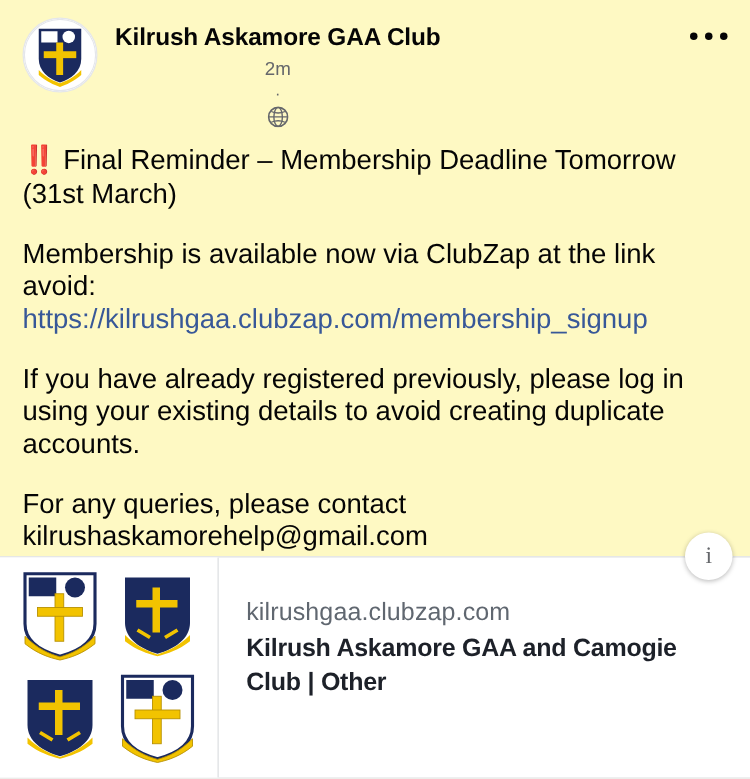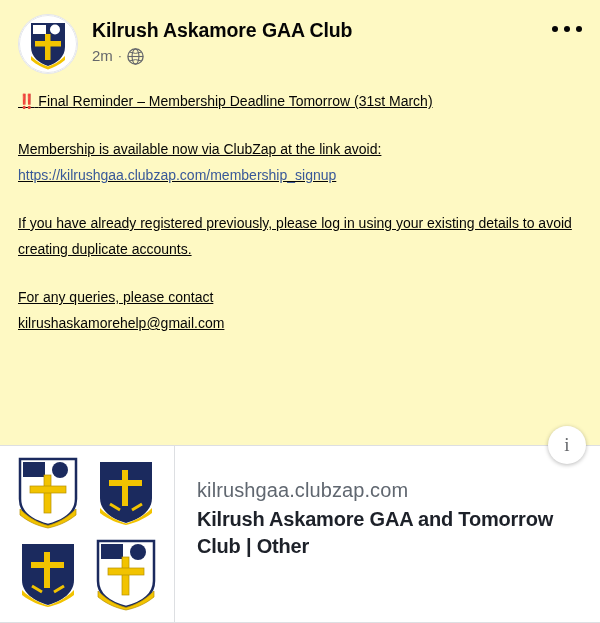--- a/index.html
+++ b/index.html
@@ -52,20 +52,21 @@
     color: #050505;
     letter-spacing: -0.1px;
   }
   .meta {
     display: flex;
     align-items: center;
     margin-top: 4px;
     color: #65676b;
     font-size: 15px;
     line-height: 19px;
+    flex-direction: column;
   }
   .meta .dot {
     margin: 0 5px;
     font-size: 13px;
     line-height: 19px;
   }
   .globe-icon {
     display: inline-block;
     width: 17px;
     height: 17px;
@@ -88,24 +89,23 @@
     display: block;
     width: 6px;
     height: 6px;
     border-radius: 50%;
     background: #050505;
   }
 
   
   .post-body {
     padding: 14px 18px 0 18px;
-    font-size: 14px;
+    font-size: 22px;
     line-height: 26px;
     color: #050505;
-    text-decoration: underline;
   }
   .post-body p {
     margin: 0 0 22px 0;
   }
   .post-body p.tight {
     margin-bottom: 0;
   }
   .post-body p:last-child {
     margin-bottom: 0;
   }
@@ -296,17 +296,17 @@
             <rect x="29" y="20" width="7" height="38" fill="#f2c300" stroke="#b68f00" stroke-width="0.7"></rect>
             <rect x="15" y="31" width="36" height="7" fill="#f2c300" stroke="#b68f00" stroke-width="0.7"></rect>
             <path d="M5 54 C15 64 24 68 33 70.5 C42 68 51 64 61 54 L61 60 C51 68 42 71 33 73 C24 71 15 68 5 60 Z" fill="#f2c300" stroke="#b68f00" stroke-width="0.7"></path>
           </svg>
         </div>
       </div>
     </div>
 
     <div class="card-info">
       <div class="card-domain">kilrushgaa.clubzap.com</div>
-      <div class="card-title">Kilrush Askamore GAA and Tomorrow Club | Other</div>
+      <div class="card-title">Kilrush Askamore GAA and Camogie Club | Other</div>
     </div>
   </div>
 
 </div>
 
 </body></html>

